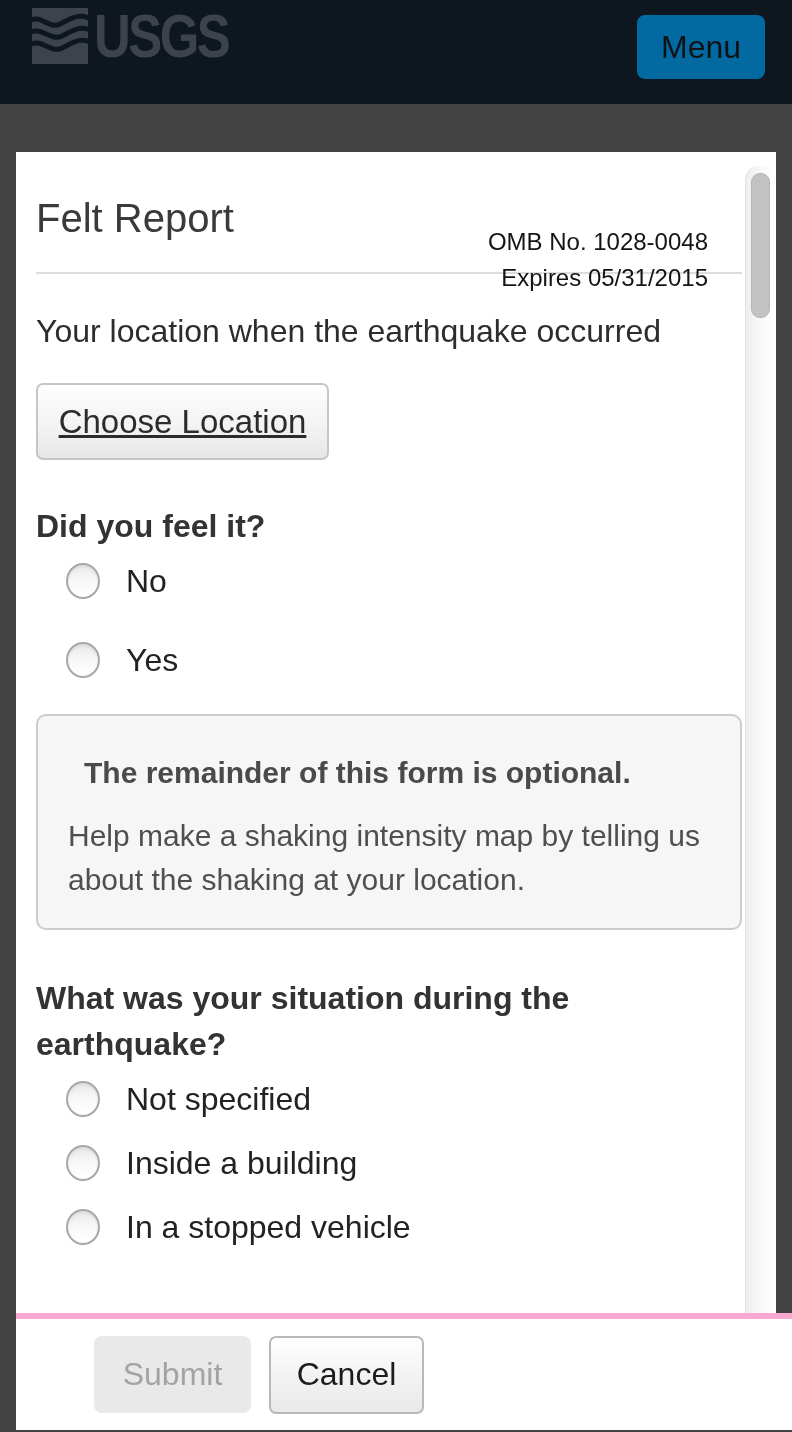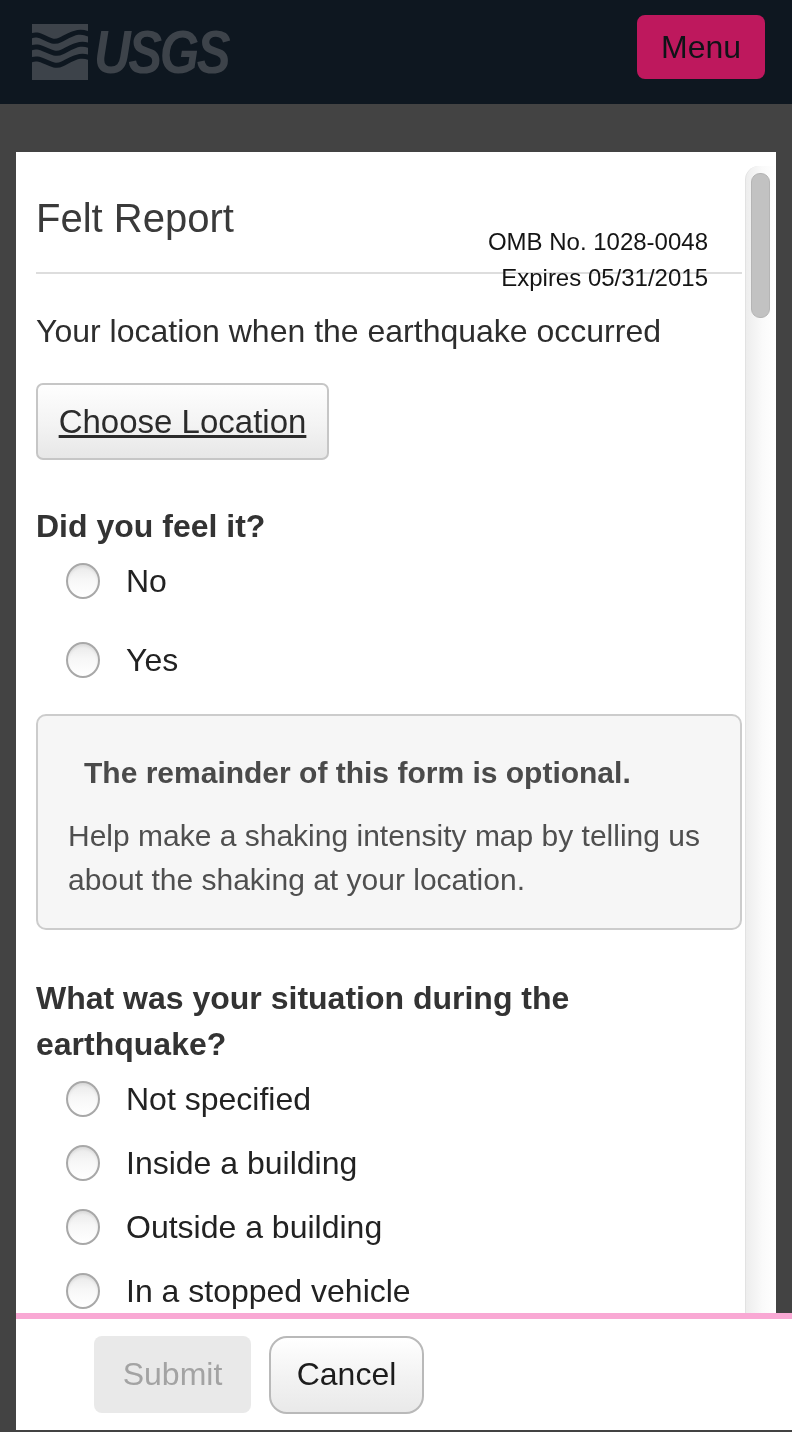--- a/index.html
+++ b/index.html
@@ -8,29 +8,29 @@
     background:#434343;
     font-family:"Liberation Sans", sans-serif;
     position:relative;overflow:hidden;
     -webkit-font-smoothing:antialiased;
   }
   
   .header{
     position:absolute;top:0;left:0;width:792px;height:104px;
     background:#0e1720;
   }
-  .logo{position:absolute;left:32px;top:24px;display:flex;align-items:center;height:56px;font-style:italic;}
+  .logo{position:absolute;left:32px;top:8px;display:flex;align-items:center;height:56px;}
   .logo-text{
     color:#3d434a;font-weight:bold;font-size:62px;letter-spacing:-3px;
     transform:scaleX(0.82);transform-origin:left center;line-height:56px;
     margin-left:6px;
   }
   .menu-btn{
     position:absolute;right:27px;top:15px;width:128px;height:64px;
-    background:#be185d;border:none;border-radius:8px;
+    background:#0369a1;border:none;border-radius:8px;
     color:#0f1317;font-size:32px;font-family:inherit;
     display:flex;align-items:center;justify-content:center;
   }
   
   .modal{
     position:absolute;left:16px;top:152px;width:760px;height:1278px;
     background:#ffffff;
   }
   .modal-body{
     position:absolute;left:0;top:0;width:760px;height:1167px;overflow:hidden;
@@ -94,21 +94,21 @@
     display:flex;align-items:center;padding-left:48px;
   }
   .submit-btn{
     margin-left:30px;width:157px;height:77px;
     background:#e9e9e9;border:none;border-radius:8px;
     font-size:32px;color:#a3a3a3;font-family:inherit;
   }
   .cancel-btn{
     margin-left:18px;width:155px;height:78px;
     background:linear-gradient(180deg,#ffffff 0%,#f2f2f2 55%,#e9e9e9 100%);
-    border:2px solid #b9b9b9;border-radius:18px;
+    border:2px solid #b9b9b9;border-radius:7px;
     font-size:32px;color:#1c1c1c;font-family:inherit;
   }
 </style>
 </head>
 <body>
 
 <div class="header">
   <div class="logo">
     <svg width="56" height="56" viewBox="0 0 56 56">
       <rect x="0" y="0" width="56" height="56" fill="#3d434a"></rect>
@@ -159,24 +159,20 @@
     <div class="radio-row">
       <span class="radio"></span>
       <span class="radio-label">Not specified</span>
     </div>
     <div class="radio-row">
       <span class="radio"></span>
       <span class="radio-label">Inside a building</span>
     </div>
     <div class="radio-row">
       <span class="radio"></span>
-      <span class="radio-label">Outside a building</span>
-    </div>
-    <div class="radio-row">
-      <span class="radio"></span>
       <span class="radio-label">In a stopped vehicle</span>
     </div>
     <div class="radio-row">
       
       
     </div>
 
     <div class="scroll-track">
       <div class="scroll-thumb"></div>
     </div>

